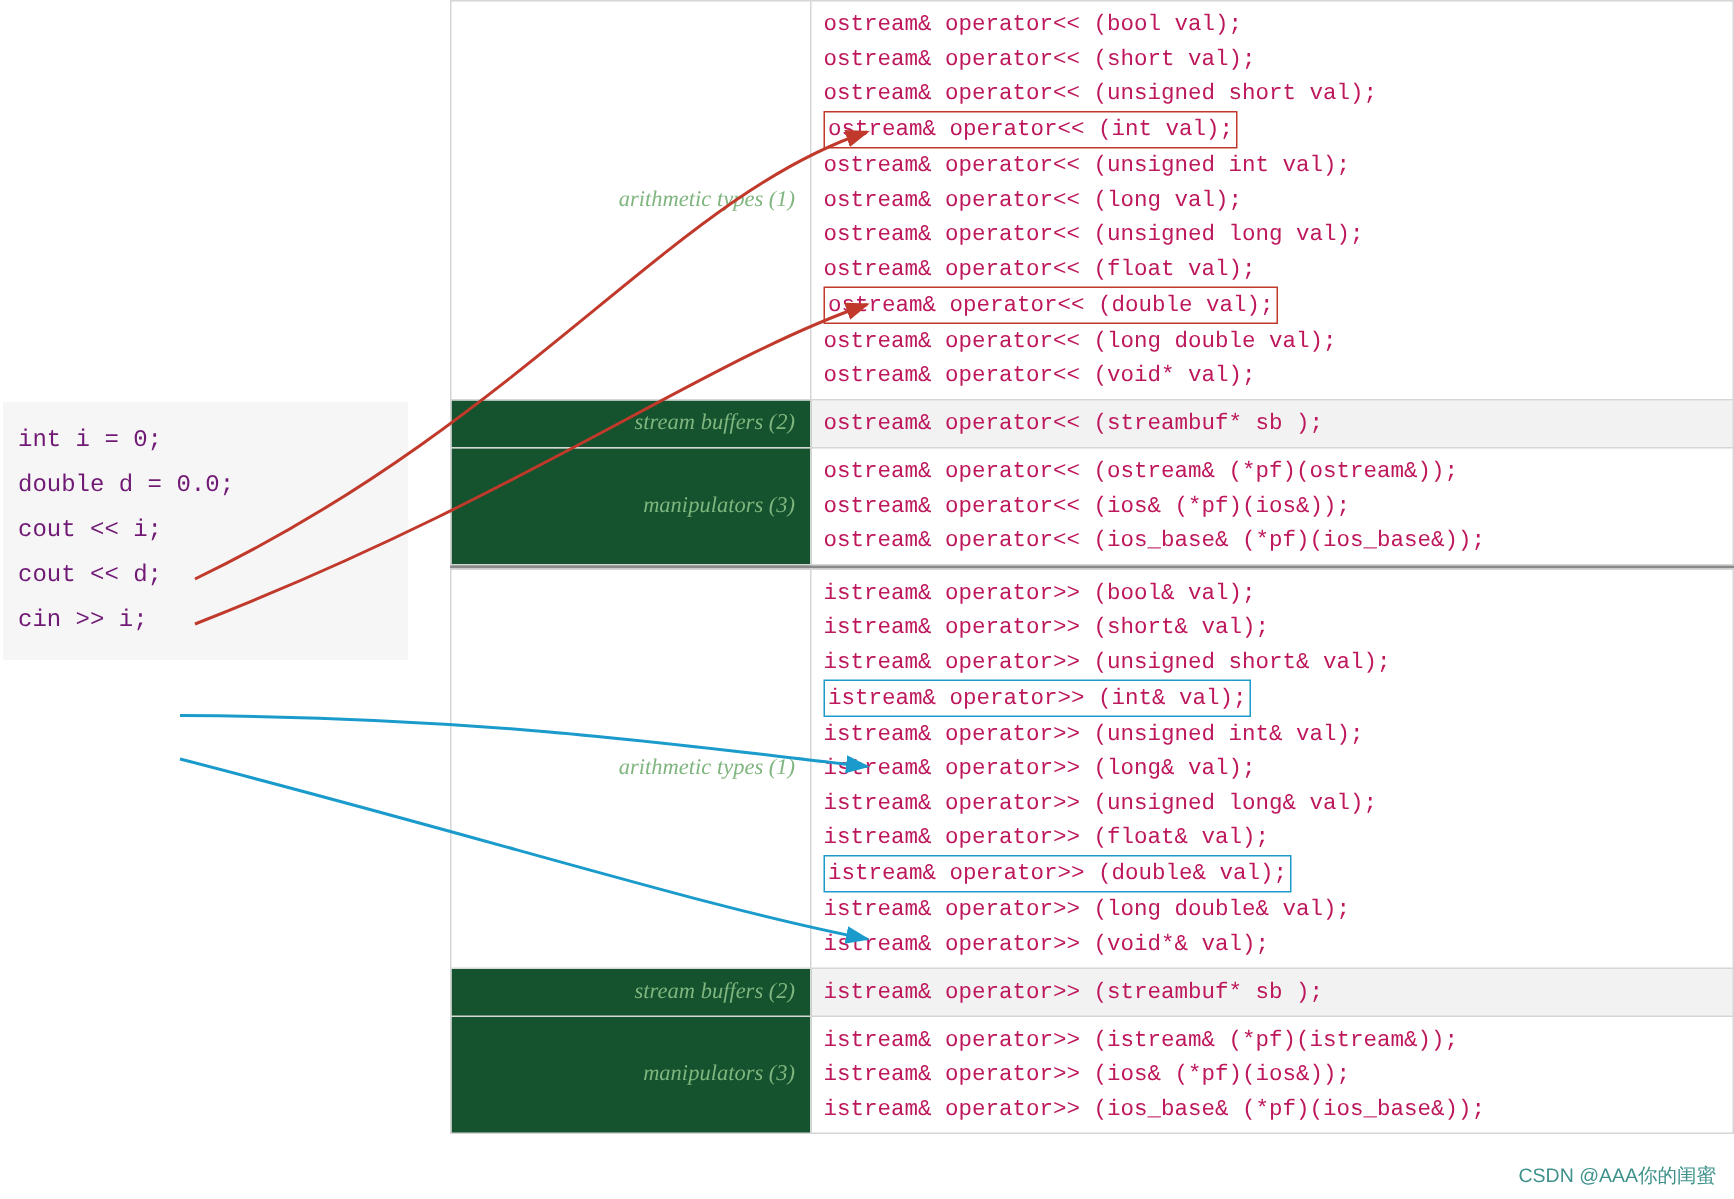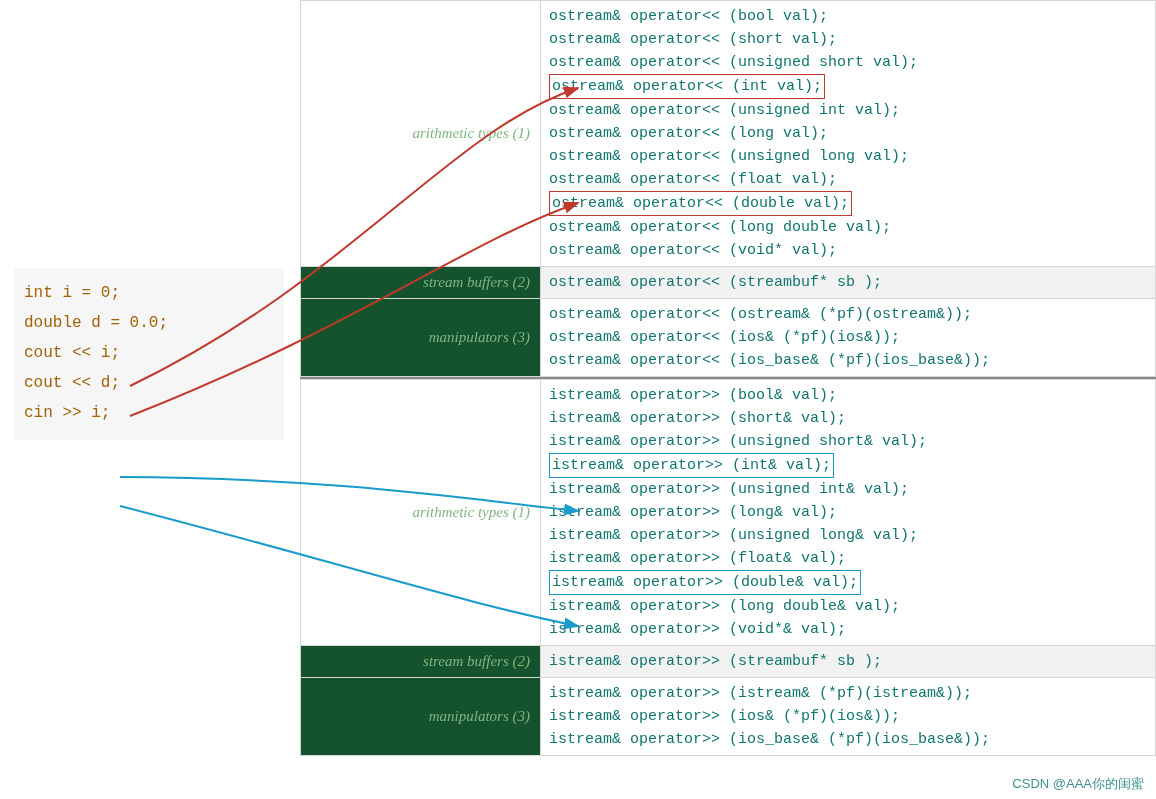--- a/index.html
+++ b/index.html
@@ -8,25 +8,25 @@
     font-family: "Consolas", "Courier New", monospace;
     font-size: 15px;
     background: #fff;
     width: 1156px;
     height: 799px;
     position: relative;
     overflow: hidden;
   }
   .left-code {
     position: absolute;
-    left: 14px;
+    left: 2px;
     top: 268px;
     width: 270px;
     background: #f6f6f6;
-    color: #a16207;
+    color: #701a75;
     padding: 10px 10px 12px 10px;
     line-height: 30px;
     font-size: 16px;
   }
   .right-table {
     position: absolute;
     left: 300px;
     top: 0;
     width: 856px;
   }
@@ -47,21 +47,21 @@
     font-family: Georgia, "Times New Roman", serif;
     font-size: 15px;
     padding-right: 10px;
     background: #fff;
   }
   td.labelcell.buf, td.labelcell.manip {
     background: #14532d;
   }
   td.sigcell {
     padding: 4px 6px 4px 8px;
-    color: #0f766e;
+    color: #be185d;
     font-family: "Consolas","Courier New",monospace;
     line-height: 23px;
     background: #fff;
   }
   td.sigcell.buf { background: #f2f2f3; }
   .sig { white-space: pre; }
   .box-red {
     border: 1px solid #c0392b;
     padding: 0 2px;
     display: inline-block;

